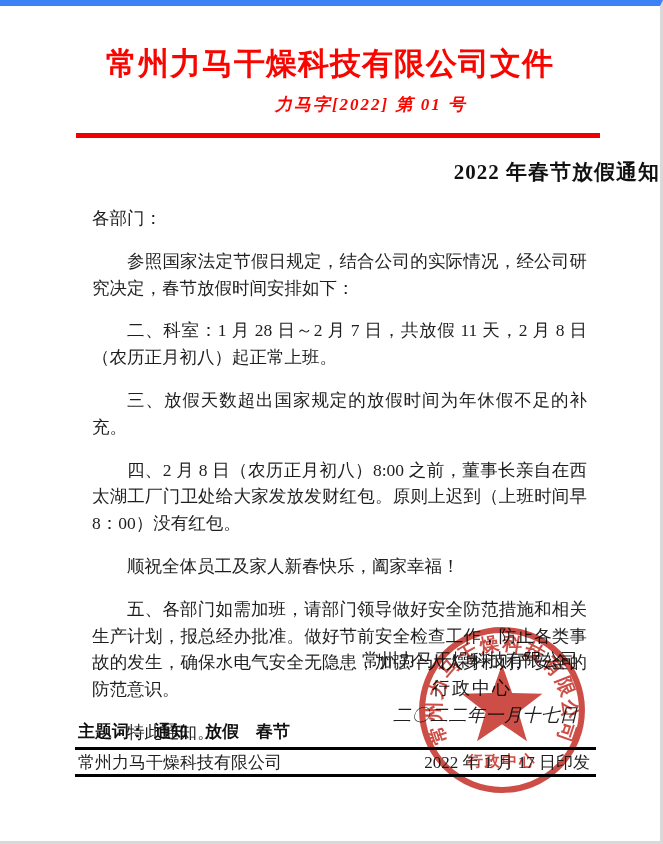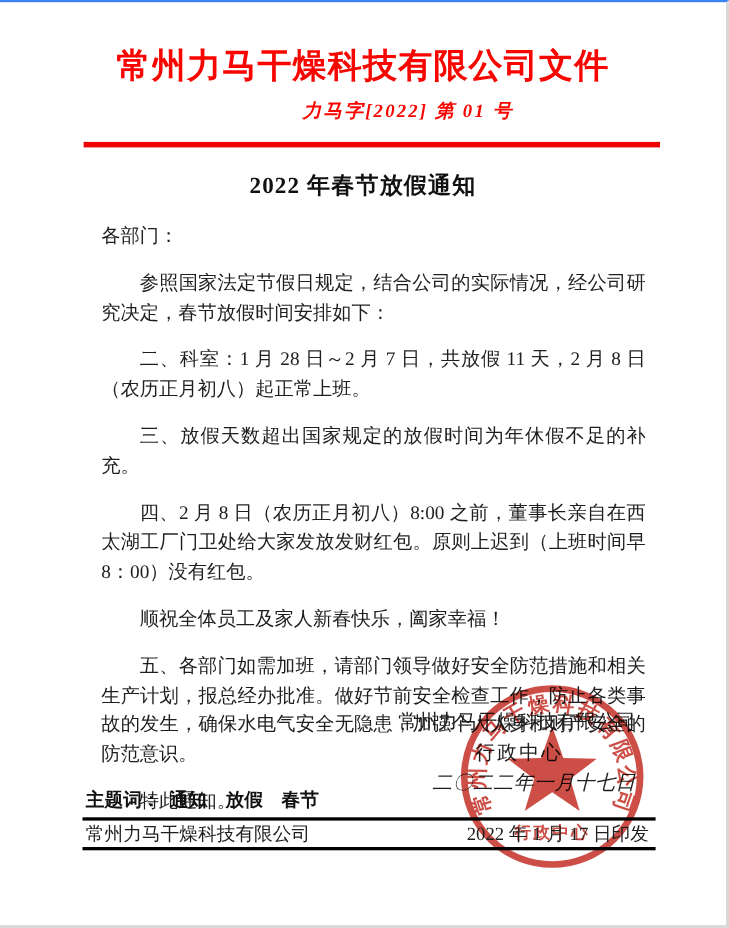--- a/index.html
+++ b/index.html
@@ -7,21 +7,21 @@
     padding: 0;
     background: #ffffff;
     font-family: "Liberation Serif", "DejaVu Serif", serif;
   }
   .page {
     position: relative;
     width: 663px;
     height: 844px;
     background: #ffffff;
     box-sizing: border-box;
-    border-top: 2px solid #3b82f6;
+    border-top: 6px solid #3b82f6;
     border-right: 3px solid #d9d9d9;
     border-bottom: 3px solid #d9d9d9;
     overflow: hidden;
     color: #1d1d1d;
   }
   .org-title {
     position: absolute;
     top: 37px; left: 0; width: 100%;
     text-align: center;
     font-family: "Liberation Sans", "DejaVu Sans", sans-serif;
@@ -44,21 +44,21 @@
   .red-rule {
     position: absolute;
     top: 127px; left: 76px;
     width: 524px; height: 5px;
     background: #f00000;
   }
   .notice-title {
     position: absolute;
     top: 152px; left: 0; width: 100%;
     margin: 0;
-    text-align: center;
+    text-align: right;
     font-size: 21px;
     font-weight: bold;
     letter-spacing: 1px;
     color: #111111;
   }
   .body-text {
     position: absolute;
     top: 183px; left: 76px;
     width: 527px;
     font-size: 17.5px;

